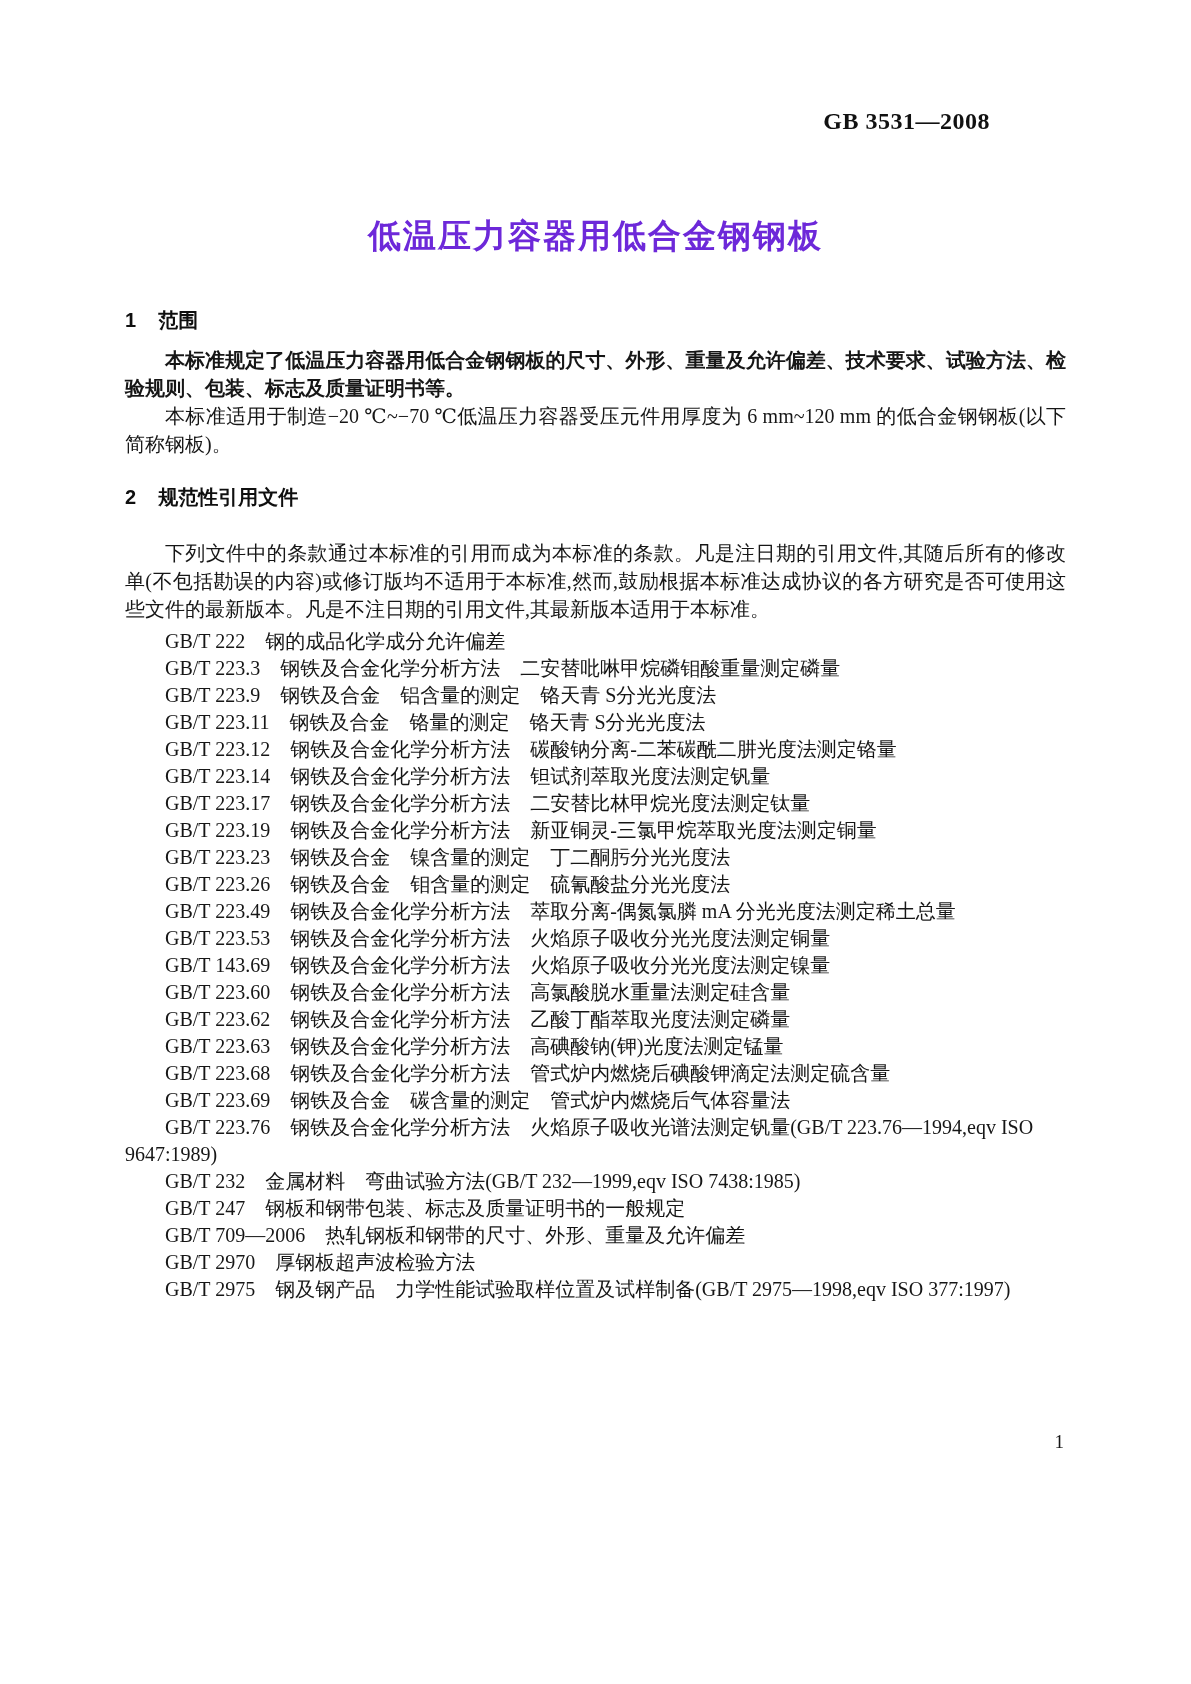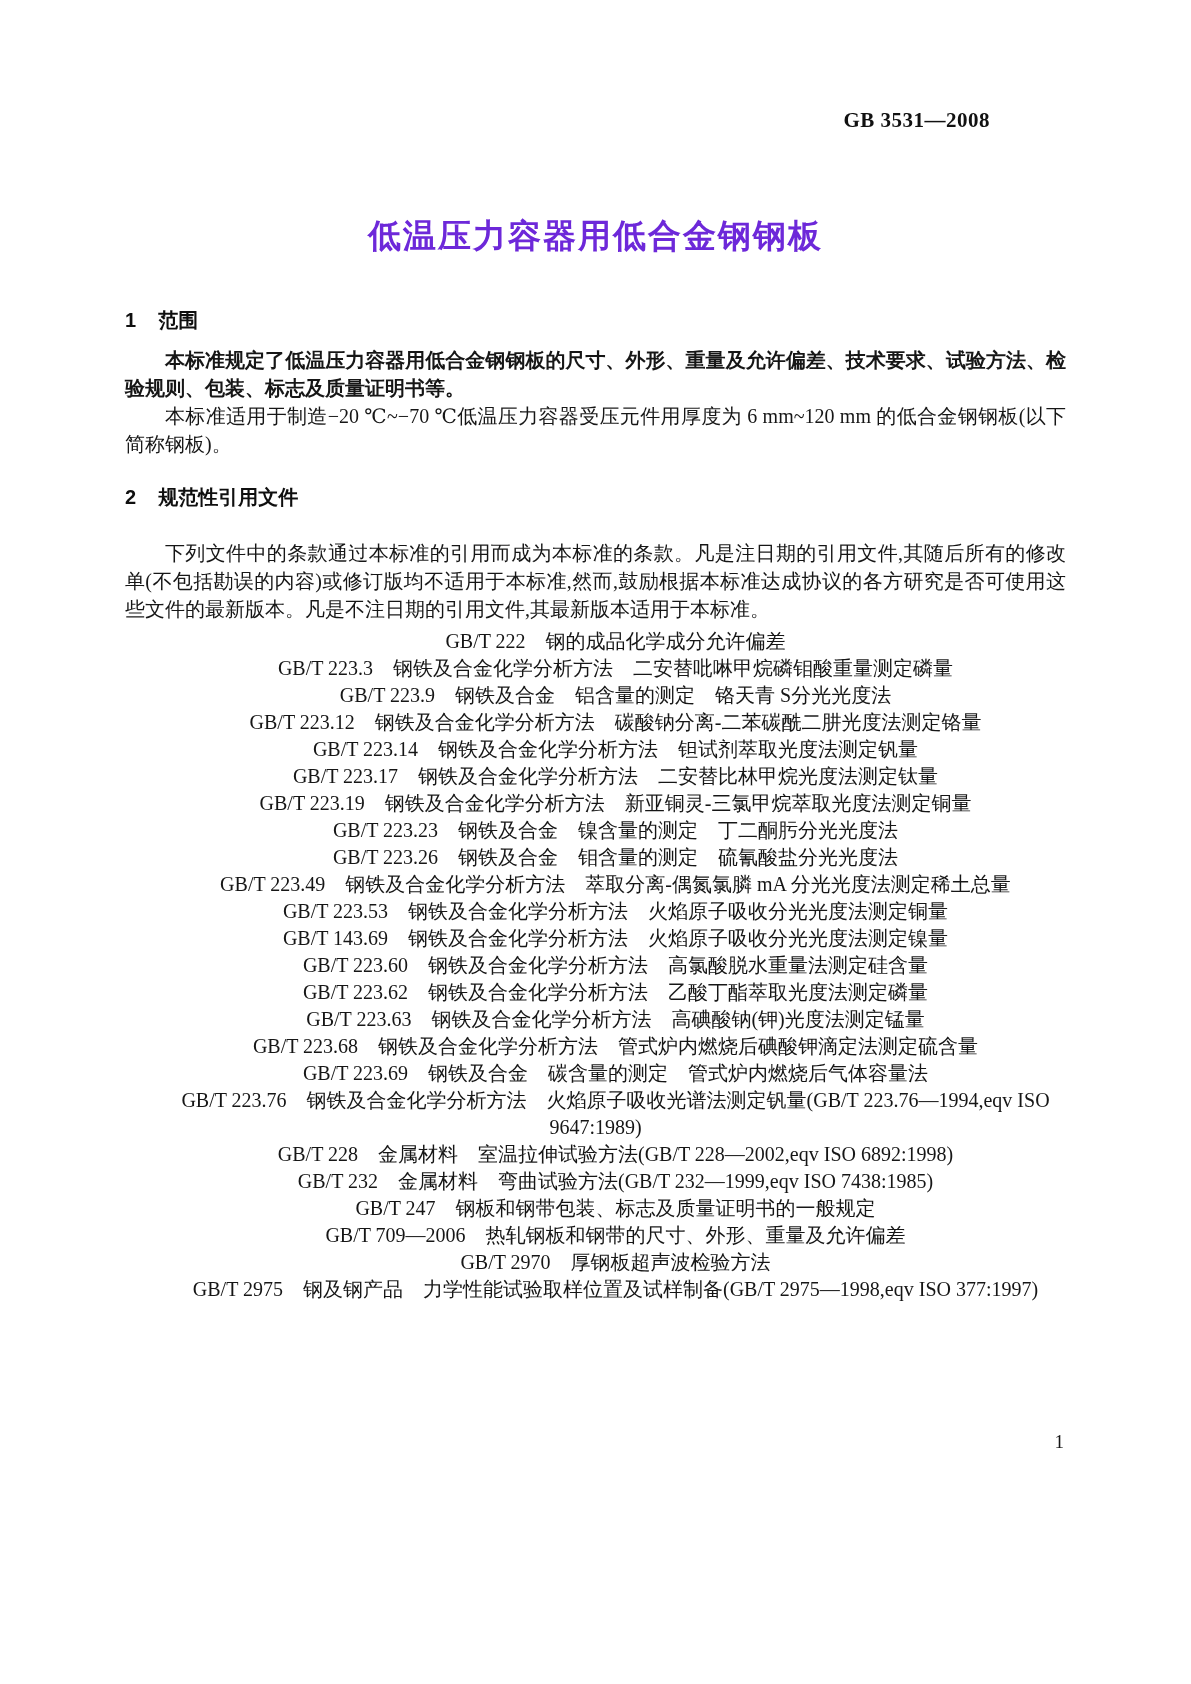--- a/index.html
+++ b/index.html
@@ -12,21 +12,21 @@
     background: #ffffff;
     color: #161616;
     font-family: "Liberation Serif", "DejaVu Serif", serif;
     overflow: hidden;
   }
 
   .doc-number {
     position: absolute;
     top: 108px;
     right: 201px;
-    font-size: 21px;
+    font-size: 24px;
     font-weight: 700;
     letter-spacing: 0.5px;
     color: #111;
   }
 
   .doc-title {
     position: absolute;
     top: 214px;
     left: 0;
     width: 100%;
@@ -66,21 +66,21 @@
     text-indent: 2em;
   }
   .para.first { margin-top: 12px; font-weight: bold; }
   .para.intro { margin-top: 28px; }
 
   .ref-list { margin-top: 5px; }
   .ref-list .ref {
     margin: 0;
     text-indent: 2em;
     line-height: 27px;
-    text-align: center;
+    text-align: left;
   }
 
   .page-number {
     position: absolute;
     top: 1431px;
     right: 127px;
     font-size: 19px;
     color: #161616;
   }
 </style>
@@ -109,36 +109,36 @@
       <span>规范性引用文件</span>
     </div>
 
     <p class="para intro">下列文件中的条款通过本标准的引用而成为本标准的条款。凡是注日期的引用文件,其随后所有的修改单(不包括勘误的内容)或修订版均不适用于本标准,然而,鼓励根据本标准达成协议的各方研究是否可使用这些文件的最新版本。凡是不注日期的引用文件,其最新版本适用于本标准。</p>
 
     <div class="ref-list">
 
     <p class="para ref">GB/T 222　钢的成品化学成分允许偏差</p>
         <p class="para ref">GB/T 223.3　钢铁及合金化学分析方法　二安替吡啉甲烷磷钼酸重量测定磷量</p>
         <p class="para ref">GB/T 223.9　钢铁及合金　铝含量的测定　铬天青 S分光光度法</p>
+        <p class="para ref">GB/T 223.11　钢铁及合金　铬量的测定　铬天青 S分光光度法</p>
         <p class="para ref">GB/T 223.12　钢铁及合金化学分析方法　碳酸钠分离-二苯碳酰二肼光度法测定铬量</p>
         <p class="para ref">GB/T 223.14　钢铁及合金化学分析方法　钽试剂萃取光度法测定钒量</p>
         <p class="para ref">GB/T 223.17　钢铁及合金化学分析方法　二安替比林甲烷光度法测定钛量</p>
         <p class="para ref">GB/T 223.19　钢铁及合金化学分析方法　新亚铜灵-三氯甲烷萃取光度法测定铜量</p>
         <p class="para ref">GB/T 223.23　钢铁及合金　镍含量的测定　丁二酮肟分光光度法</p>
         <p class="para ref">GB/T 223.26　钢铁及合金　钼含量的测定　硫氰酸盐分光光度法</p>
         <p class="para ref">GB/T 223.49　钢铁及合金化学分析方法　萃取分离-偶氮氯膦 mA 分光光度法测定稀土总量</p>
         <p class="para ref">GB/T 223.53　钢铁及合金化学分析方法　火焰原子吸收分光光度法测定铜量</p>
         <p class="para ref">GB/T 143.69　钢铁及合金化学分析方法　火焰原子吸收分光光度法测定镍量</p>
         <p class="para ref">GB/T 223.60　钢铁及合金化学分析方法　高氯酸脱水重量法测定硅含量</p>
         <p class="para ref">GB/T 223.62　钢铁及合金化学分析方法　乙酸丁酯萃取光度法测定磷量</p>
         <p class="para ref">GB/T 223.63　钢铁及合金化学分析方法　高碘酸钠(钾)光度法测定锰量</p>
         <p class="para ref">GB/T 223.68　钢铁及合金化学分析方法　管式炉内燃烧后碘酸钾滴定法测定硫含量</p>
         <p class="para ref">GB/T 223.69　钢铁及合金　碳含量的测定　管式炉内燃烧后气体容量法</p>
         <p class="para ref">GB/T 223.76　钢铁及合金化学分析方法　火焰原子吸收光谱法测定钒量(GB/T 223.76—1994,eqv ISO 9647:1989)</p>
-        <p class="para ref">GB/T 228　金属材料　室温拉伸试验方法(GB/T 228—2002,eqv ISO 6892:1998)</p>
         <p class="para ref">GB/T 232　金属材料　弯曲试验方法(GB/T 232—1999,eqv ISO 7438:1985)</p>
         <p class="para ref">GB/T 247　钢板和钢带包装、标志及质量证明书的一般规定</p>
         <p class="para ref">GB/T 709—2006　热轧钢板和钢带的尺寸、外形、重量及允许偏差</p>
         <p class="para ref">GB/T 2970　厚钢板超声波检验方法</p>
         <p class="para ref">GB/T 2975　钢及钢产品　力学性能试验取样位置及试样制备(GB/T 2975—1998,eqv ISO 377:1997)</p>
       </div>
 
   </div>
 
   <div class="page-number">1</div>

